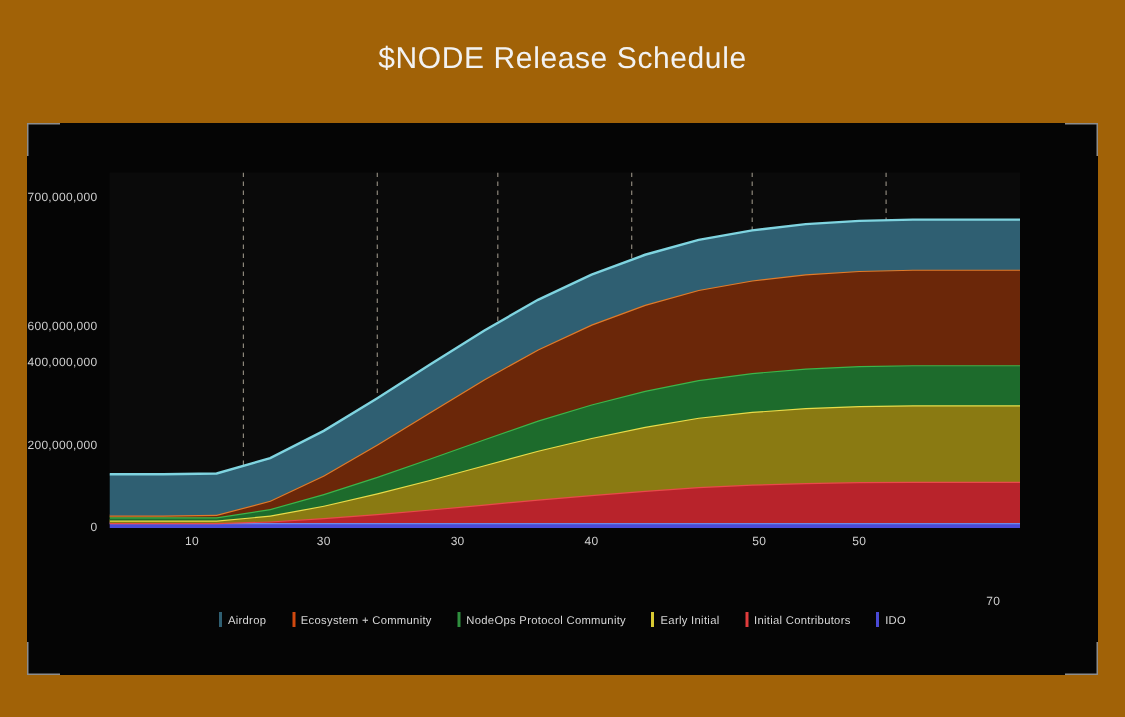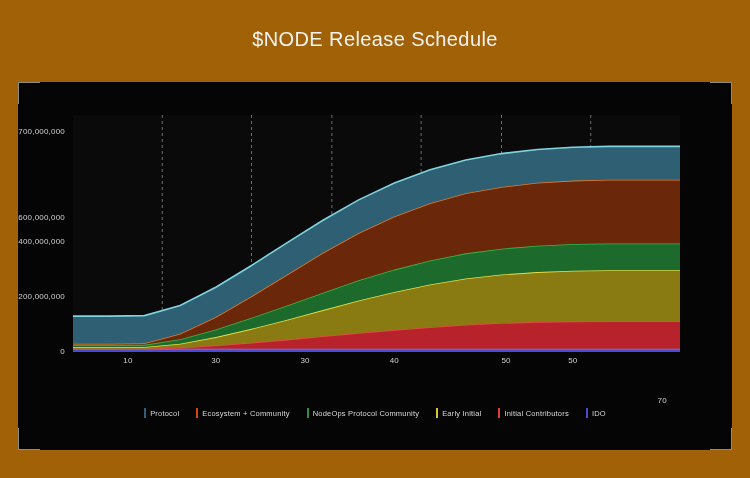--- a/index.html
+++ b/index.html
@@ -125,21 +125,21 @@
       <div class="xtick" style="left: 232.088px;">30</div>
       <div class="xtick" style="left: 321.353px;">40</div>
       <div class="xtick" style="left: 410.618px; padding-left: 45px;">50</div>
       <div class="xtick" style="left: 499.882px;">50</div>
       <div class="xtick" style="left: 589.147px; margin-top: 40px;">70</div>
     </div>
 
   <div class="legend" id="legend">
       <div class="legend-item">
         <span class="legend-swatch" style="background: rgb(47, 95, 114);"></span>
-        <span class="legend-label">Protocol</span>
+        <span class="legend-label">Airdrop</span>
       </div>
       <div class="legend-item">
         <span class="legend-swatch" style="background: rgb(209, 73, 15);"></span>
         <span class="legend-label">Ecosystem + Community</span>
       </div>
       <div class="legend-item">
         <span class="legend-swatch" style="background: rgb(47, 143, 62);"></span>
         <span class="legend-label">NodeOps Protocol Community</span>
       </div>
       <div class="legend-item">

